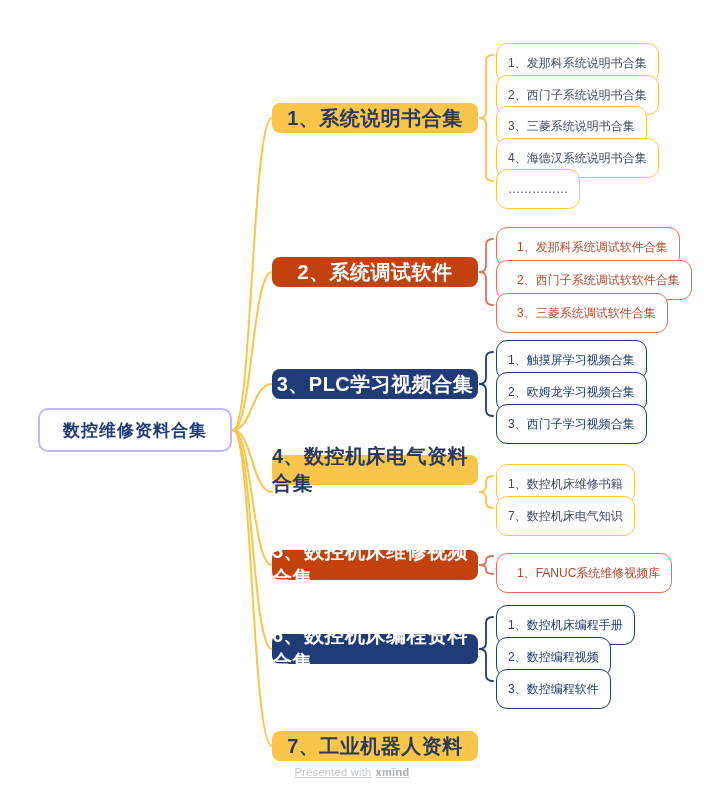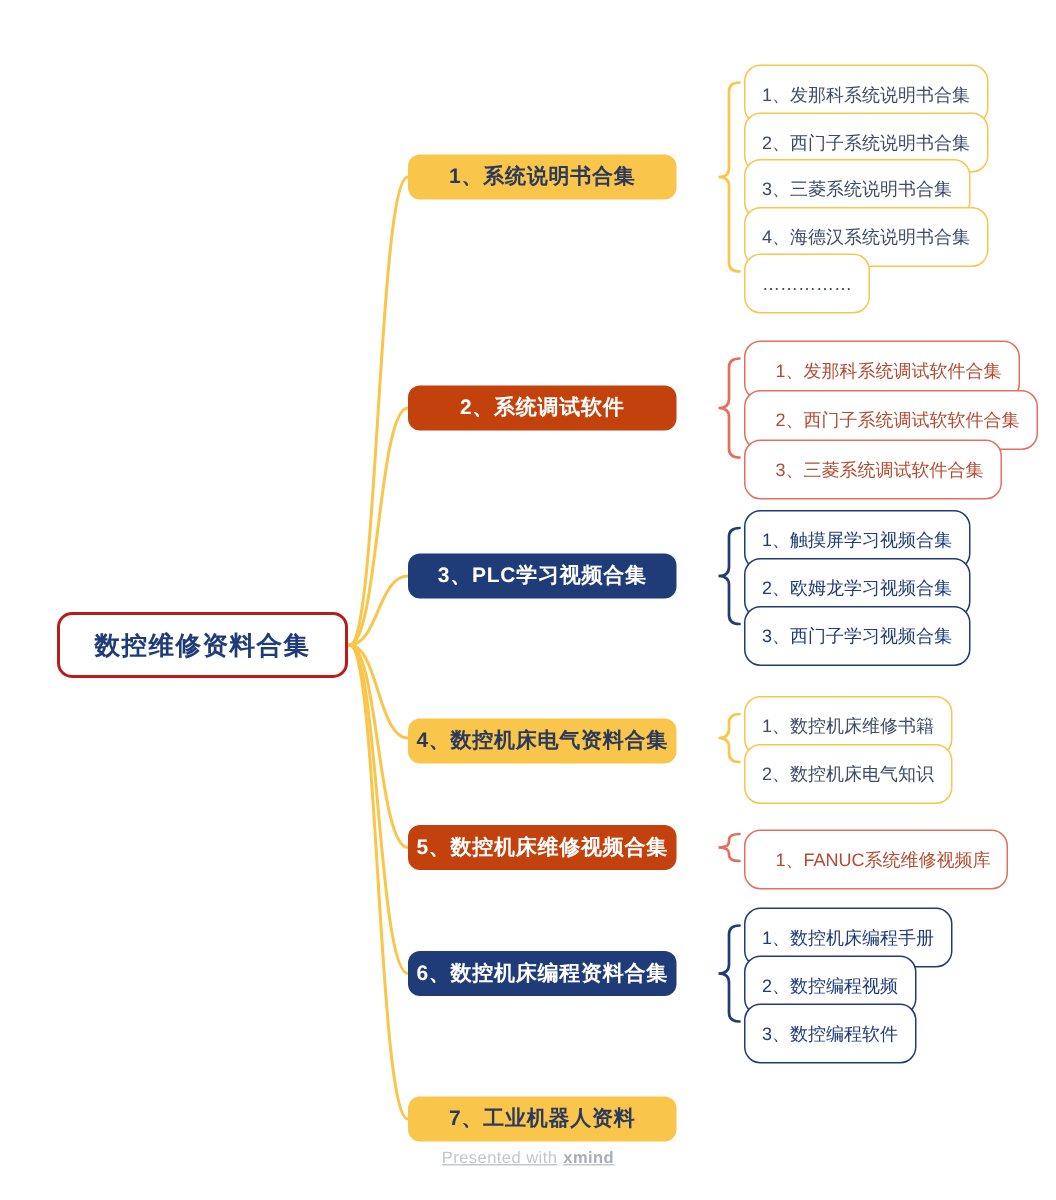--- a/index.html
+++ b/index.html
@@ -4,26 +4,26 @@
 <style>
   html,body{margin:0;padding:0;background:#ffffff;}
   .canvas{
     position:relative;width:704px;height:800px;background:#ffffff;overflow:hidden;
     font-family:"Liberation Sans","DejaVu Sans",sans-serif;margin:0 auto;
   }
   .connector-layer{position:absolute;left:0;top:0;width:704px;height:800px;}
   .node{position:absolute;box-sizing:border-box;display:flex;align-items:center;justify-content:center;}
   .root{
     left:38px;top:408px;width:194px;height:44px;
-    background:#ffffff;border:2px solid #b91c1c;border-radius:10px;
+    background:#ffffff;border:2px solid #c4b5fd;border-radius:10px;
     font-size:17px;font-weight:bold;color:#1F3C78;letter-spacing:1px;
   }
   .branch{
-    left:272px;width:179px;height:30px;border-radius:8px;
-    font-size:14px;font-weight:bold;letter-spacing:.5px;
+    left:272px;width:206px;height:30px;border-radius:8px;
+    font-size:20px;font-weight:bold;letter-spacing:.5px;
   }
   .branch.yellow{background:#F9C54A;color:#2B3A5C;}
   .branch.red{background:#c2410c;color:#ffffff;}
   .branch.navy{background:#1F3C78;color:#ffffff;}
   .child{
     left:496px;height:40px;background:#ffffff;border-radius:11px;
     font-size:12px;padding:0 11px;white-space:nowrap;
     display:inline-flex;align-items:center;justify-content:flex-start;
     border:1.5px solid;font-weight:500;
   }
@@ -57,41 +57,41 @@
     <path stroke="#F9C54A" stroke-width="1.8" fill="none" stroke-linecap="round" d="M 493 476 Q 486 476 486 482 L 486 486 Q 486 492 479 492 Q 486 492 486 498 L 486 502 Q 486 508 493 508"></path>
     <path stroke="#E2705C" stroke-width="1.8" fill="none" stroke-linecap="round" d="M 493 556 Q 486 556 486 560 L 486 561 Q 486 565 479 565 Q 486 565 486 569 L 486 570 Q 486 574 493 574"></path>
     <path stroke="#1F3C78" stroke-width="1.8" fill="none" stroke-linecap="round" d="M 493 617 Q 486 617 486 623 L 486 643 Q 486 649 479 649 Q 486 649 486 655 L 486 675 Q 486 681 493 681"></path>
   </svg>
 
   <div class="node root">数控维修资料合集</div>
 
   <div class="node branch yellow" style="top:103px">1、系统说明书合集</div>
   <div class="node branch red" style="top:257px">2、系统调试软件</div>
   <div class="node branch navy" style="top:369px">3、PLC学习视频合集</div>
-  <div class="node branch yellow" style="top:479px">4、数控机床电气资料合集</div>
+  <div class="node branch yellow" style="top:455px">4、数控机床电气资料合集</div>
   <div class="node branch red" style="top:550px">5、数控机床维修视频合集</div>
   <div class="node branch navy" style="top:634px">6、数控机床编程资料合集</div>
   <div class="node branch yellow" style="top:731px">7、工业机器人资料</div>
 
   <div class="node child yellow" style="top:43px">1、发那科系统说明书合集</div>
   <div class="node child yellow" style="top:75px">2、西门子系统说明书合集</div>
   <div class="node child yellow" style="top:106px">3、三菱系统说明书合集</div>
   <div class="node child yellow" style="top:138px">4、海德汉系统说明书合集</div>
   <div class="node child yellow" style="top:169px">……………</div>
 
   <div class="node child red" style="top:227px">1、发那科系统调试软件合集</div>
   <div class="node child red" style="top:260px">2、西门子系统调试软软件合集</div>
   <div class="node child red" style="top:293px">3、三菱系统调试软件合集</div>
 
   <div class="node child navy" style="top:340px">1、触摸屏学习视频合集</div>
   <div class="node child navy" style="top:372px">2、欧姆龙学习视频合集</div>
   <div class="node child navy" style="top:404px">3、西门子学习视频合集</div>
 
   <div class="node child yellow" style="top:464px">1、数控机床维修书籍</div>
-  <div class="node child yellow" style="top:496px">2、数控机床电气知识</div>
+  <div class="node child yellow" style="top:496px">7、数控机床电气知识</div>
 
   <div class="node child red" style="top:553px">1、FANUC系统维修视频库</div>
 
   <div class="node child navy" style="top:605px">1、数控机床编程手册</div>
   <div class="node child navy" style="top:637px">2、数控编程视频</div>
   <div class="node child navy" style="top:669px">3、数控编程软件</div>
 
   <div class="footer">
     <span>Presented with</span><span class="brand">xmind</span>
   </div>

